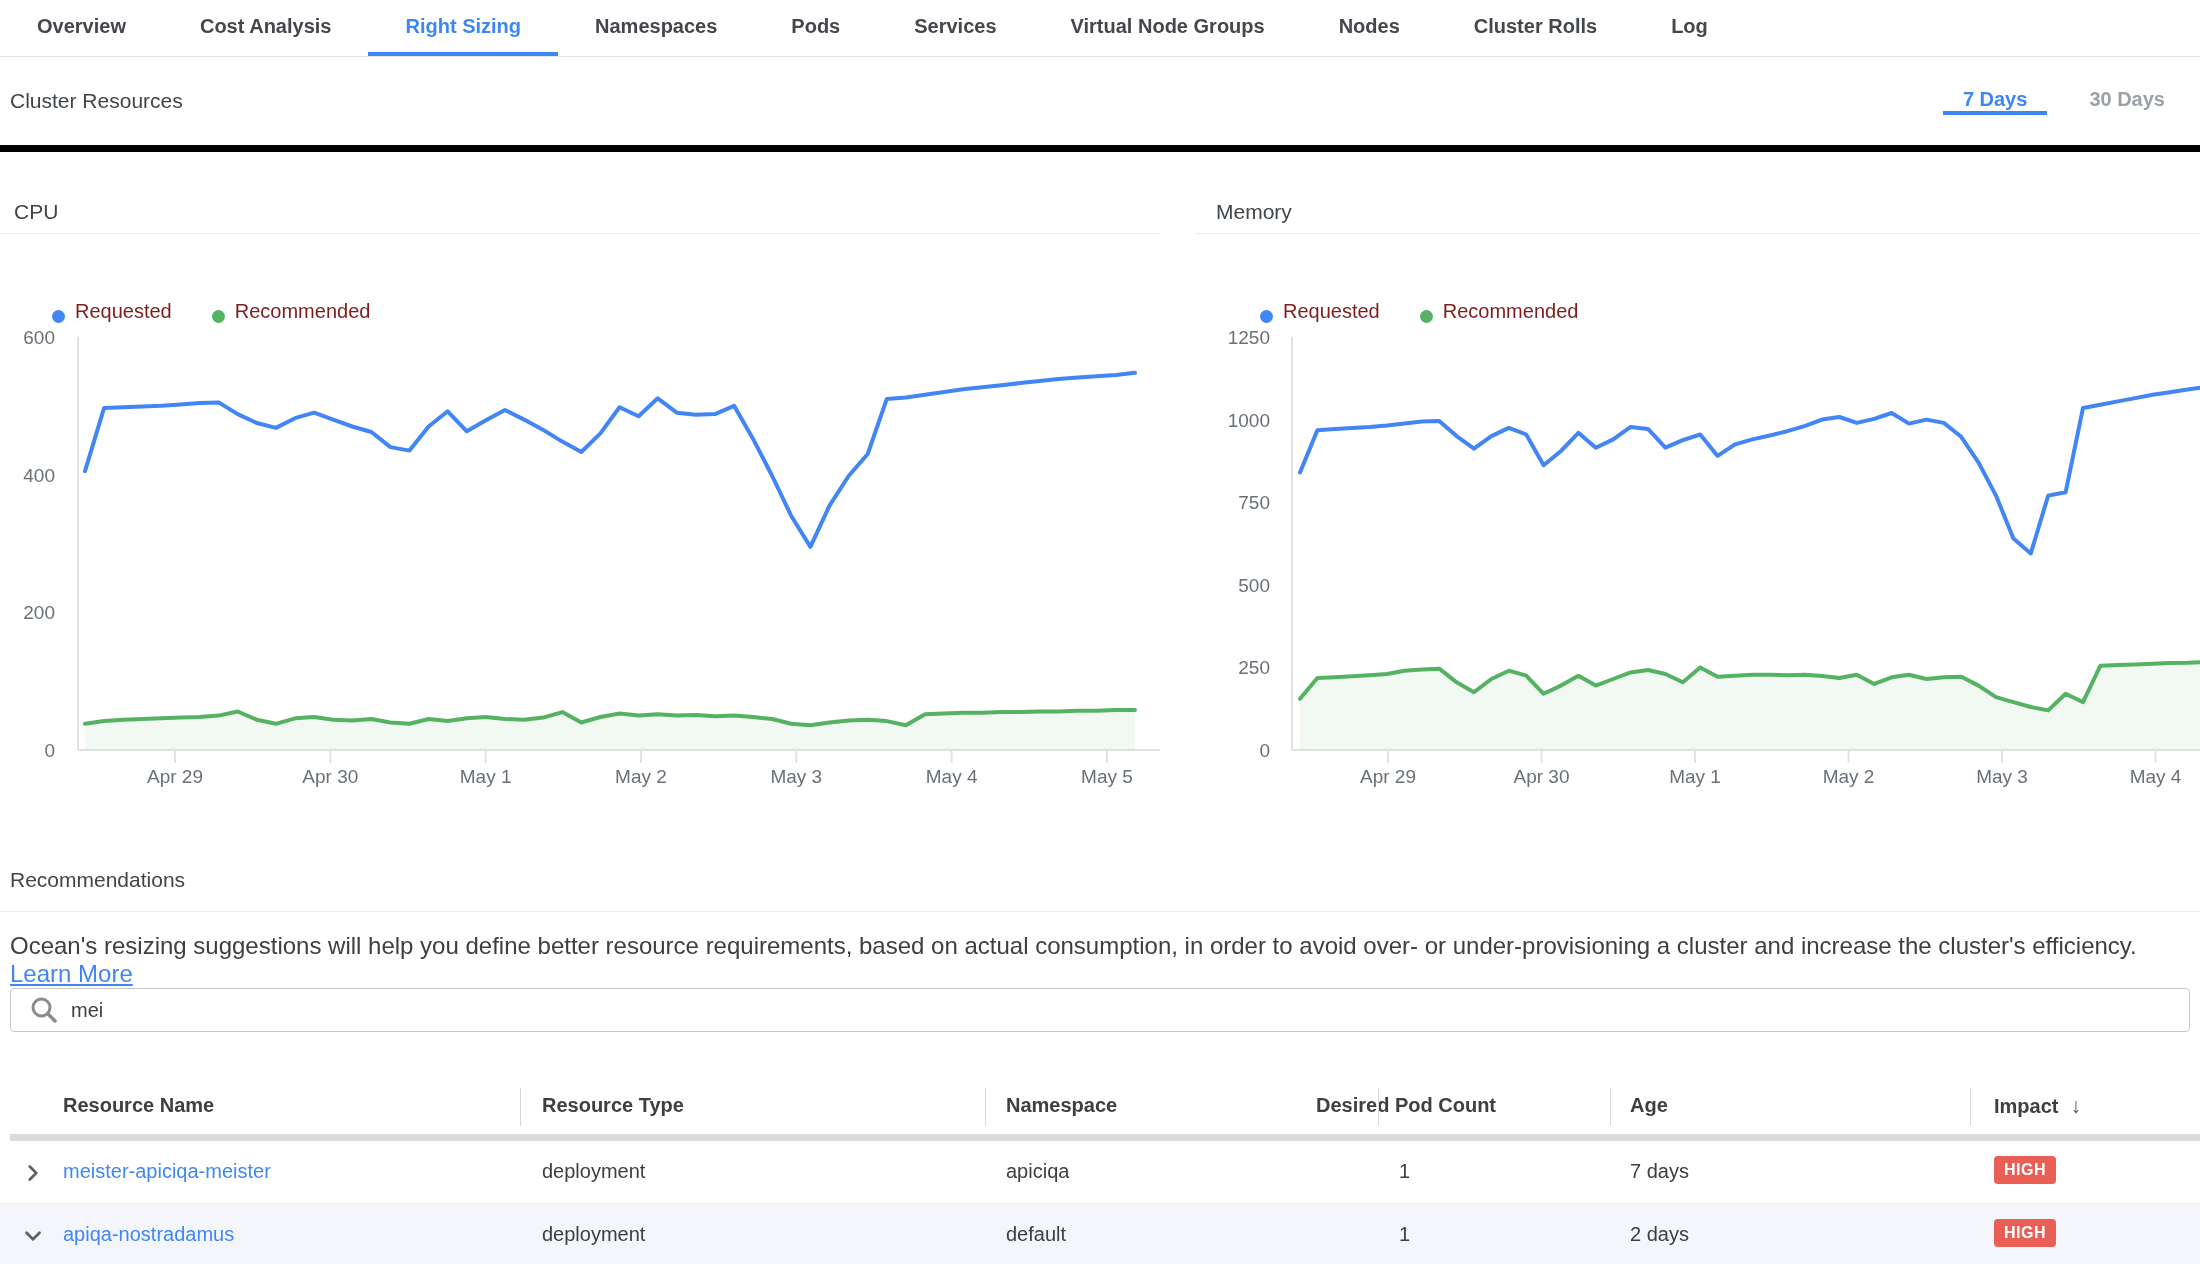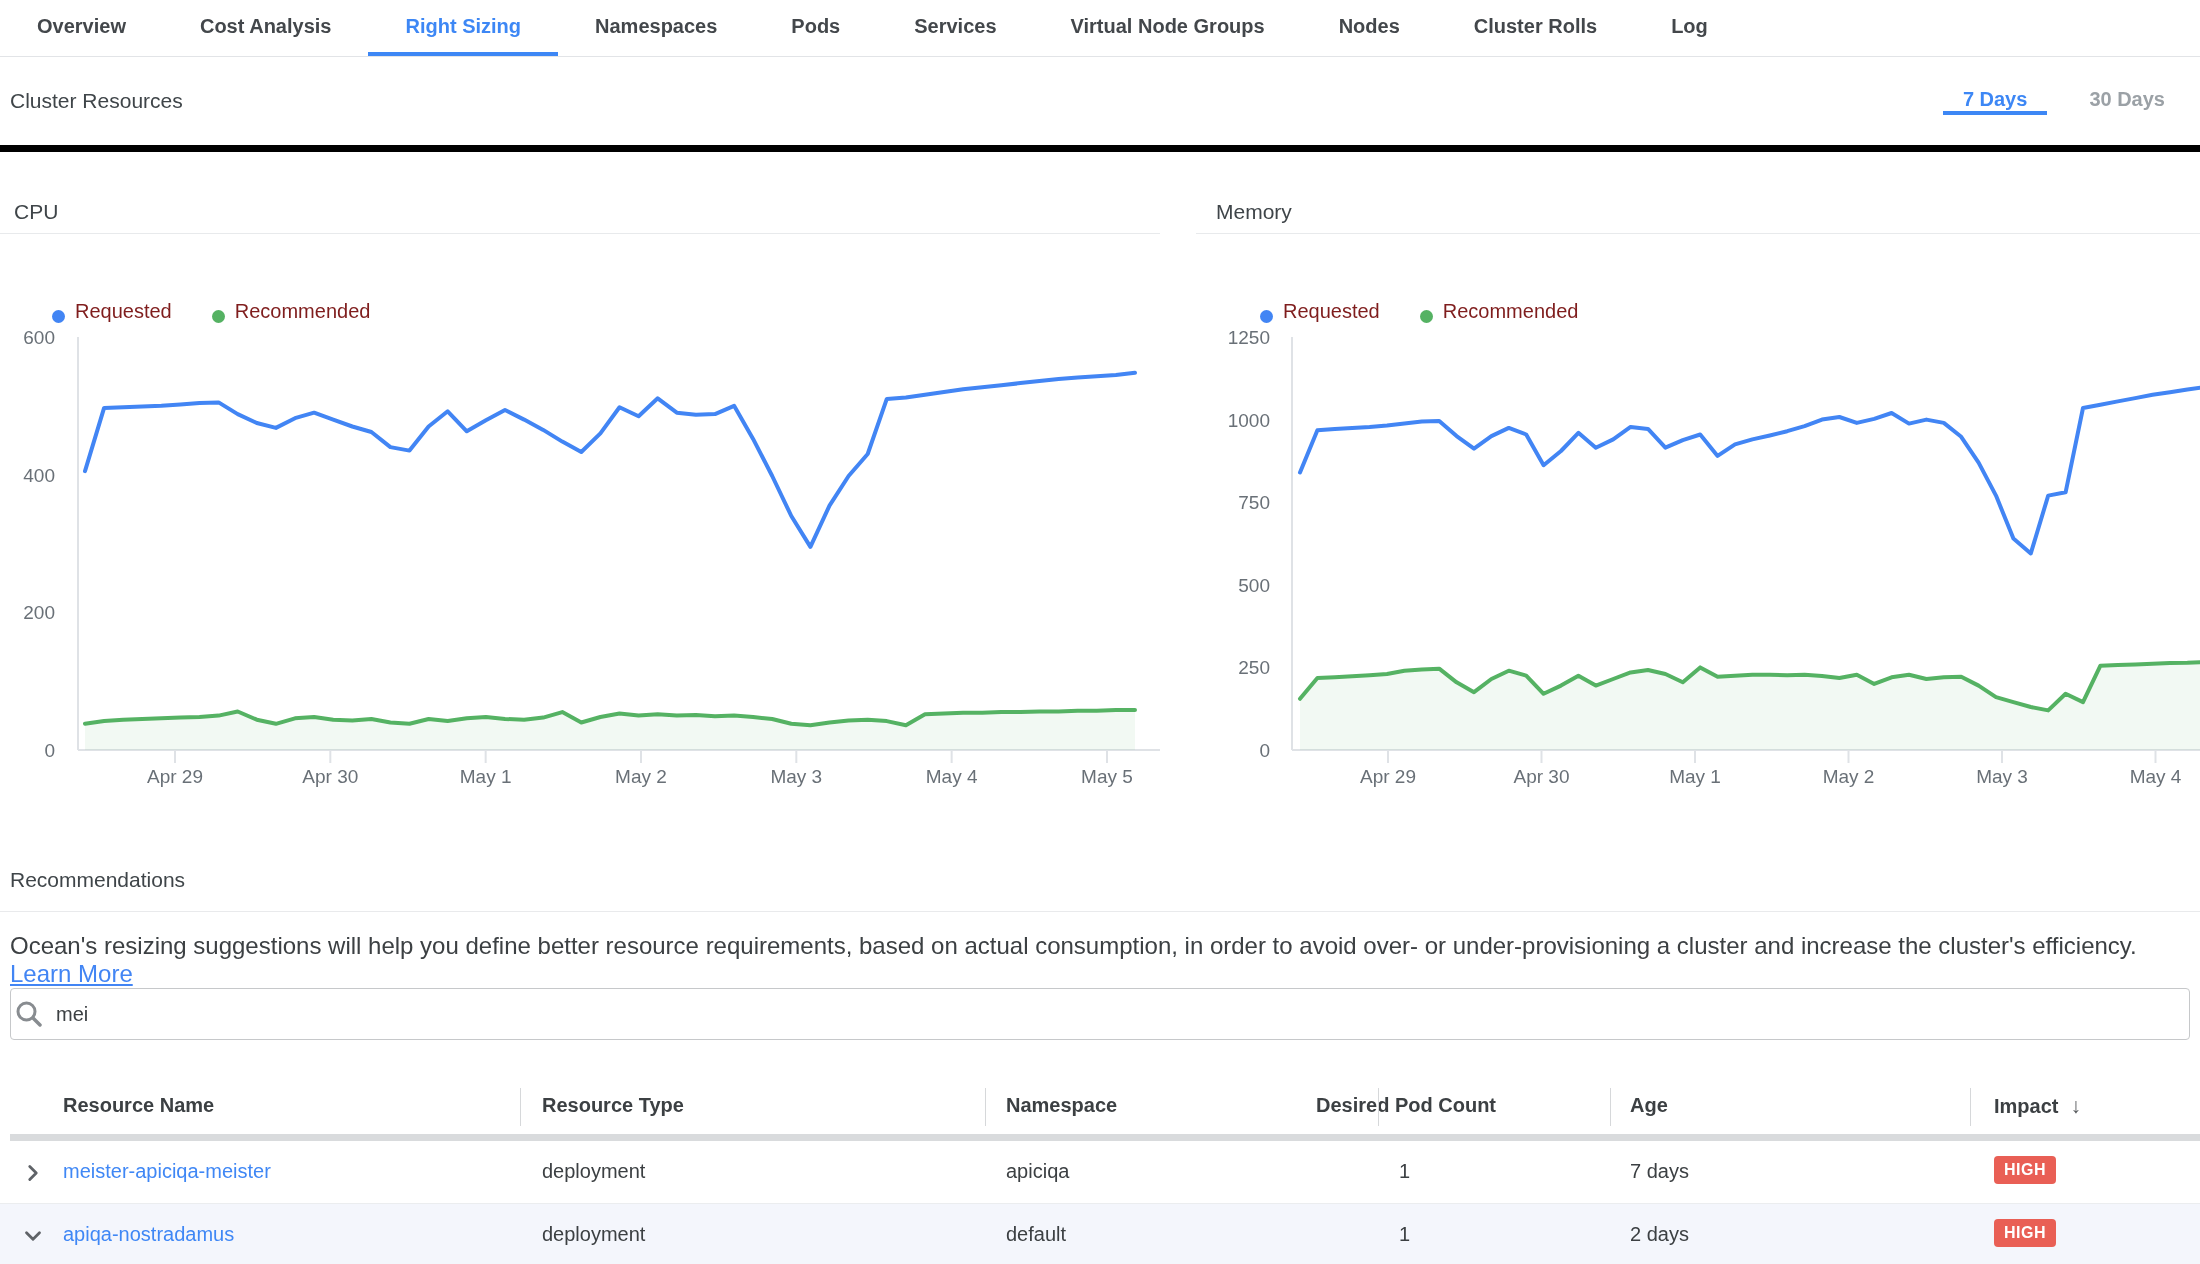--- a/index.html
+++ b/index.html
@@ -39,23 +39,23 @@
   .chart-svg { position:absolute; top:125px; left:0; }
   .axis-label { font-size:19px; fill:#697077; }
 
   
   .reco-title { position:absolute; top:868px; left:10px; font-size:21px; color:#3f4549; }
   .reco-divider { position:absolute; top:911px; left:0; width:2200px; height:1px; background:#e9eaec; }
   .reco-desc { position:absolute; top:932px; left:10px; width:2150px; font-size:24px; color:#3c4043; }
   .learn-more { color:#4285f4; text-decoration:underline; cursor:pointer; }
 
   
-  .search-box { position:absolute; top:988px; left:10px; width:2180px; height:52px;
+  .search-box { position:absolute; top:988px; left:10px; width:2180px; height:44px;
                 border:1px solid #c6c8ca; border-radius:4px; background:#fff;
-                display:flex; align-items:center; padding-left:3px; }
+                display:flex; align-items:center; padding-left:18px; }
   .search-box input { border:none; outline:none; font-size:20px; color:#3c4043; margin-left:12px;
                       width:2080px; font-family:"Liberation Sans", sans-serif; background:transparent; }
 
   
   .thead { position:absolute; top:1080px; left:0; width:2200px; height:54px; }
   .th { position:absolute; top:14px; font-size:20px; font-weight:bold; color:#3c4043; white-space:nowrap; }
   .th-divider { position:absolute; top:8px; width:1px; height:38px; background:#d6d8da; }
   .sort-arrow { font-weight:normal; color:#56595c; font-size:21px; margin-left:12px; }
   .scroll-track { position:absolute; top:1134px; left:10px; width:2190px; height:7px; background:#d9dbdd; }
   .trow { position:absolute; left:0; width:2200px; height:63px; background:#fff; border-bottom:1px solid #ebedef; }

